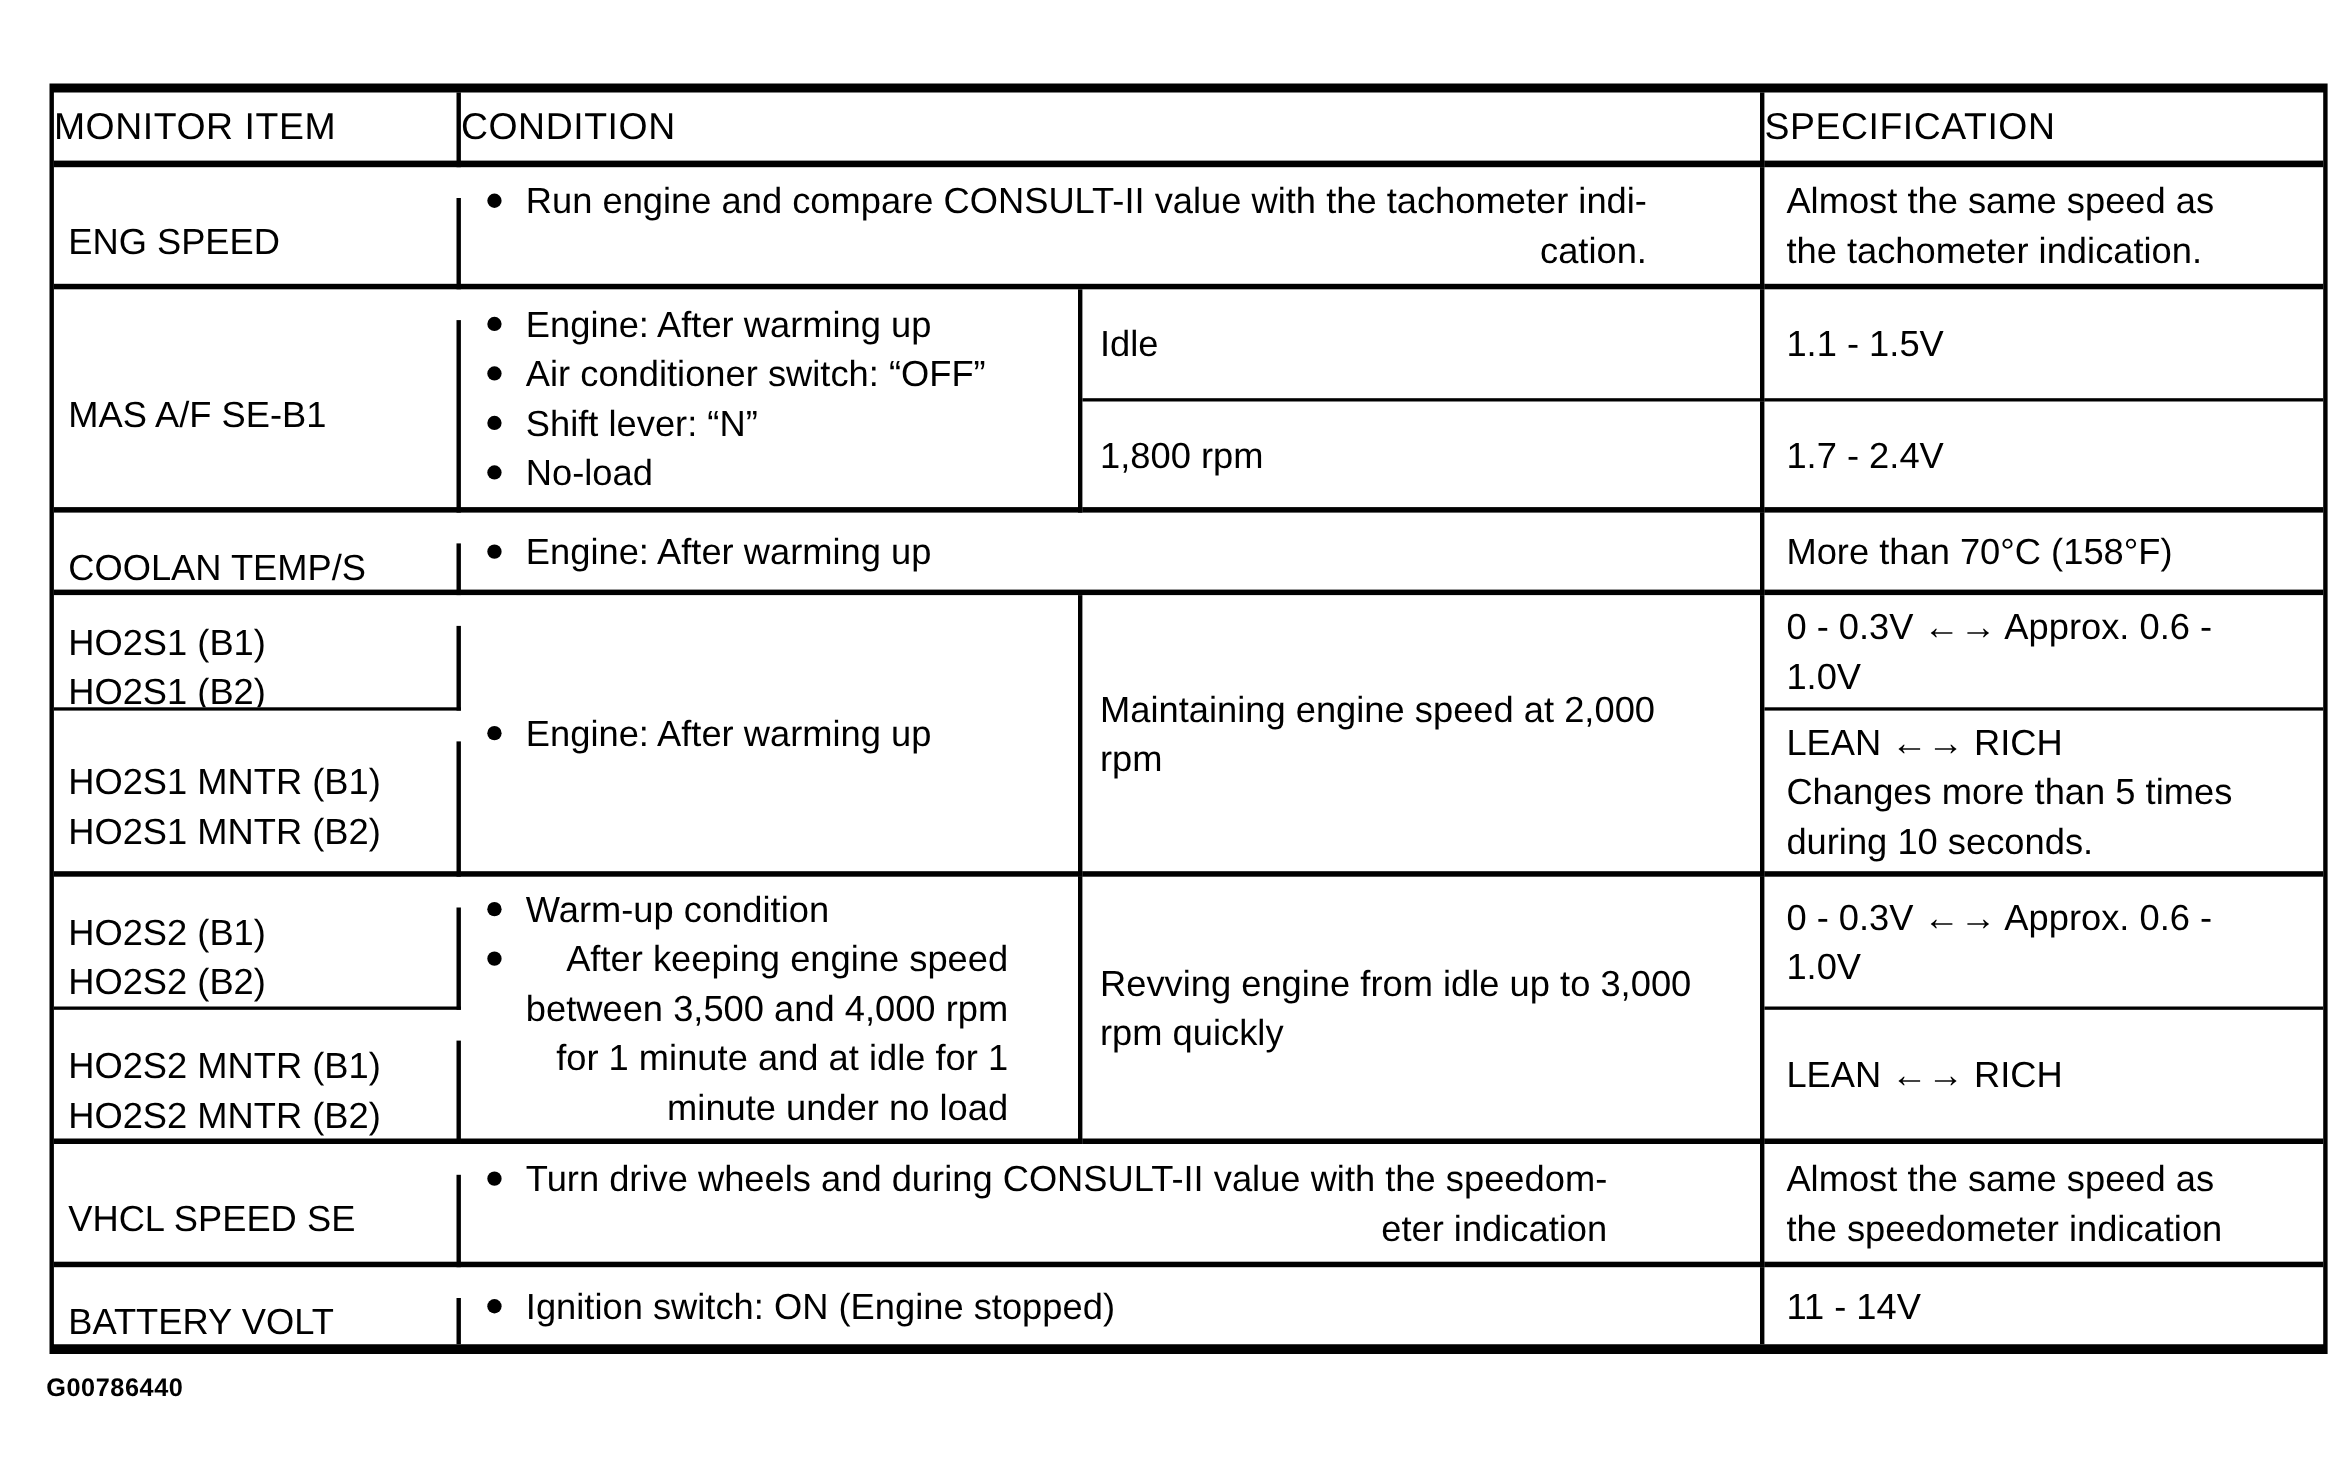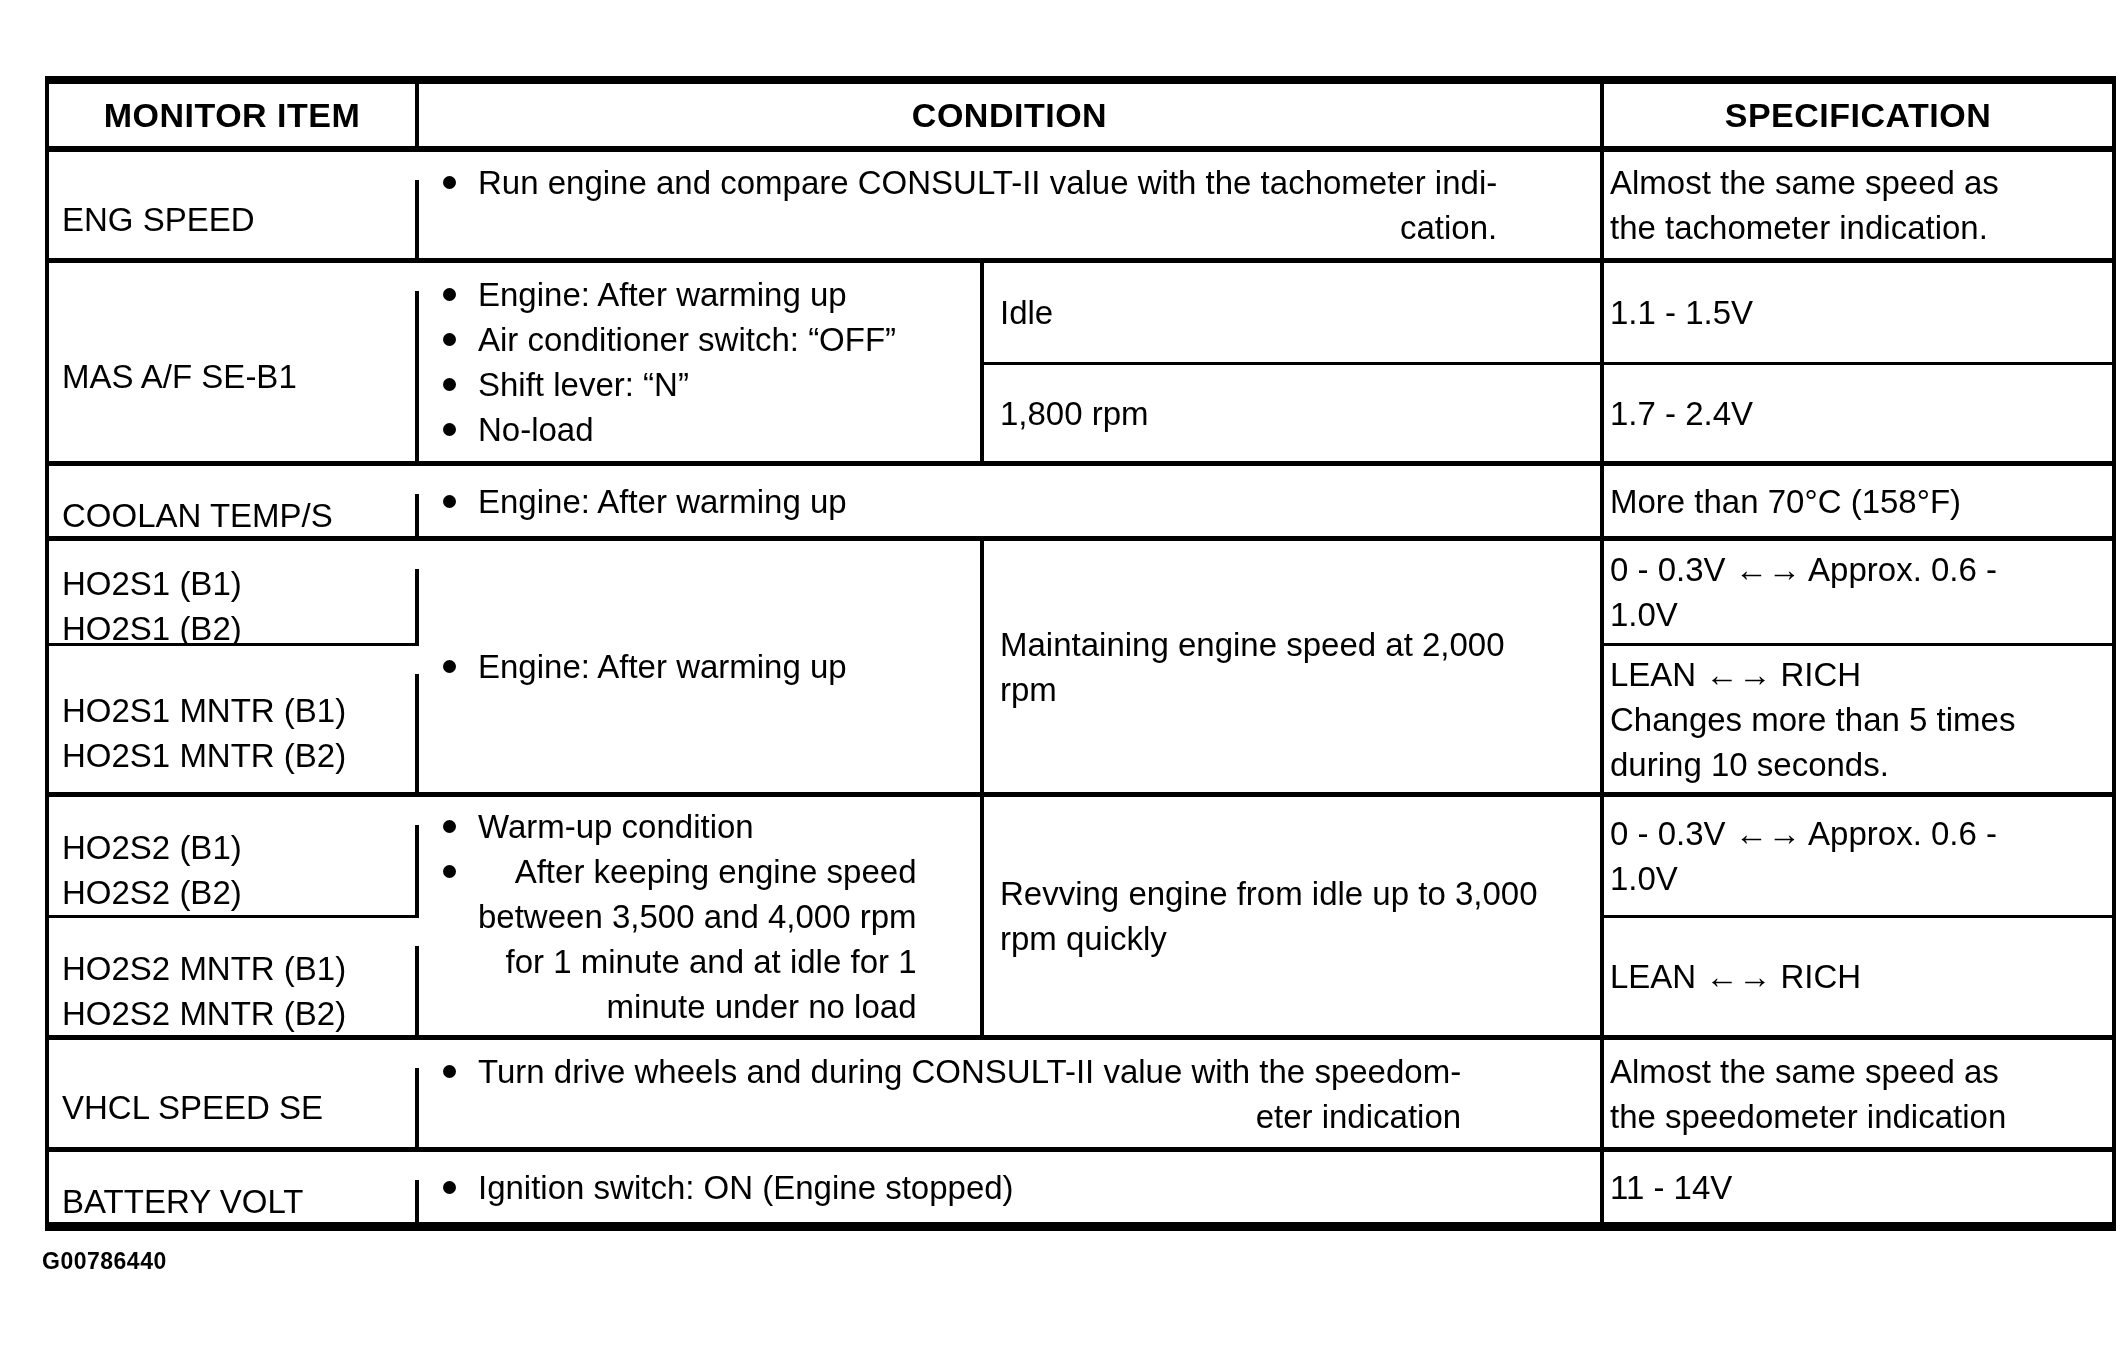--- a/index.html
+++ b/index.html
@@ -25,28 +25,26 @@
   .cell {
     box-sizing: border-box;
     display: flex;
     flex-direction: column;
     justify-content: center;
     font-size: 33px;
     line-height: 45px;
     overflow: hidden;
   }
   .hcell {
-    align-items: center;
     font-size: 34px;
     letter-spacing: 0.5px;
-    font-weight: bold;
   }
   .item  { padding-left: 13px; padding-right: 6px; margin-top: 28px; }
   .sub   { padding-left: 16px; padding-right: 16px; }
-  .spec  { padding-left: 6px; padding-right: 4px; }
+  .spec  { padding-left: 20px; padding-right: 4px; }
   .txt   { white-space: pre-line; }
   .bulletcell { padding-left: 24px; padding-right: 8px; }
   .bullet { display: flex; align-items: flex-start; text-align: right; }
   .dot {
     flex: 0 0 13px;
     width: 13px; height: 13px;
     border-radius: 50%;
     background: #000;
     margin: 16px 22px 0 0;
   }

